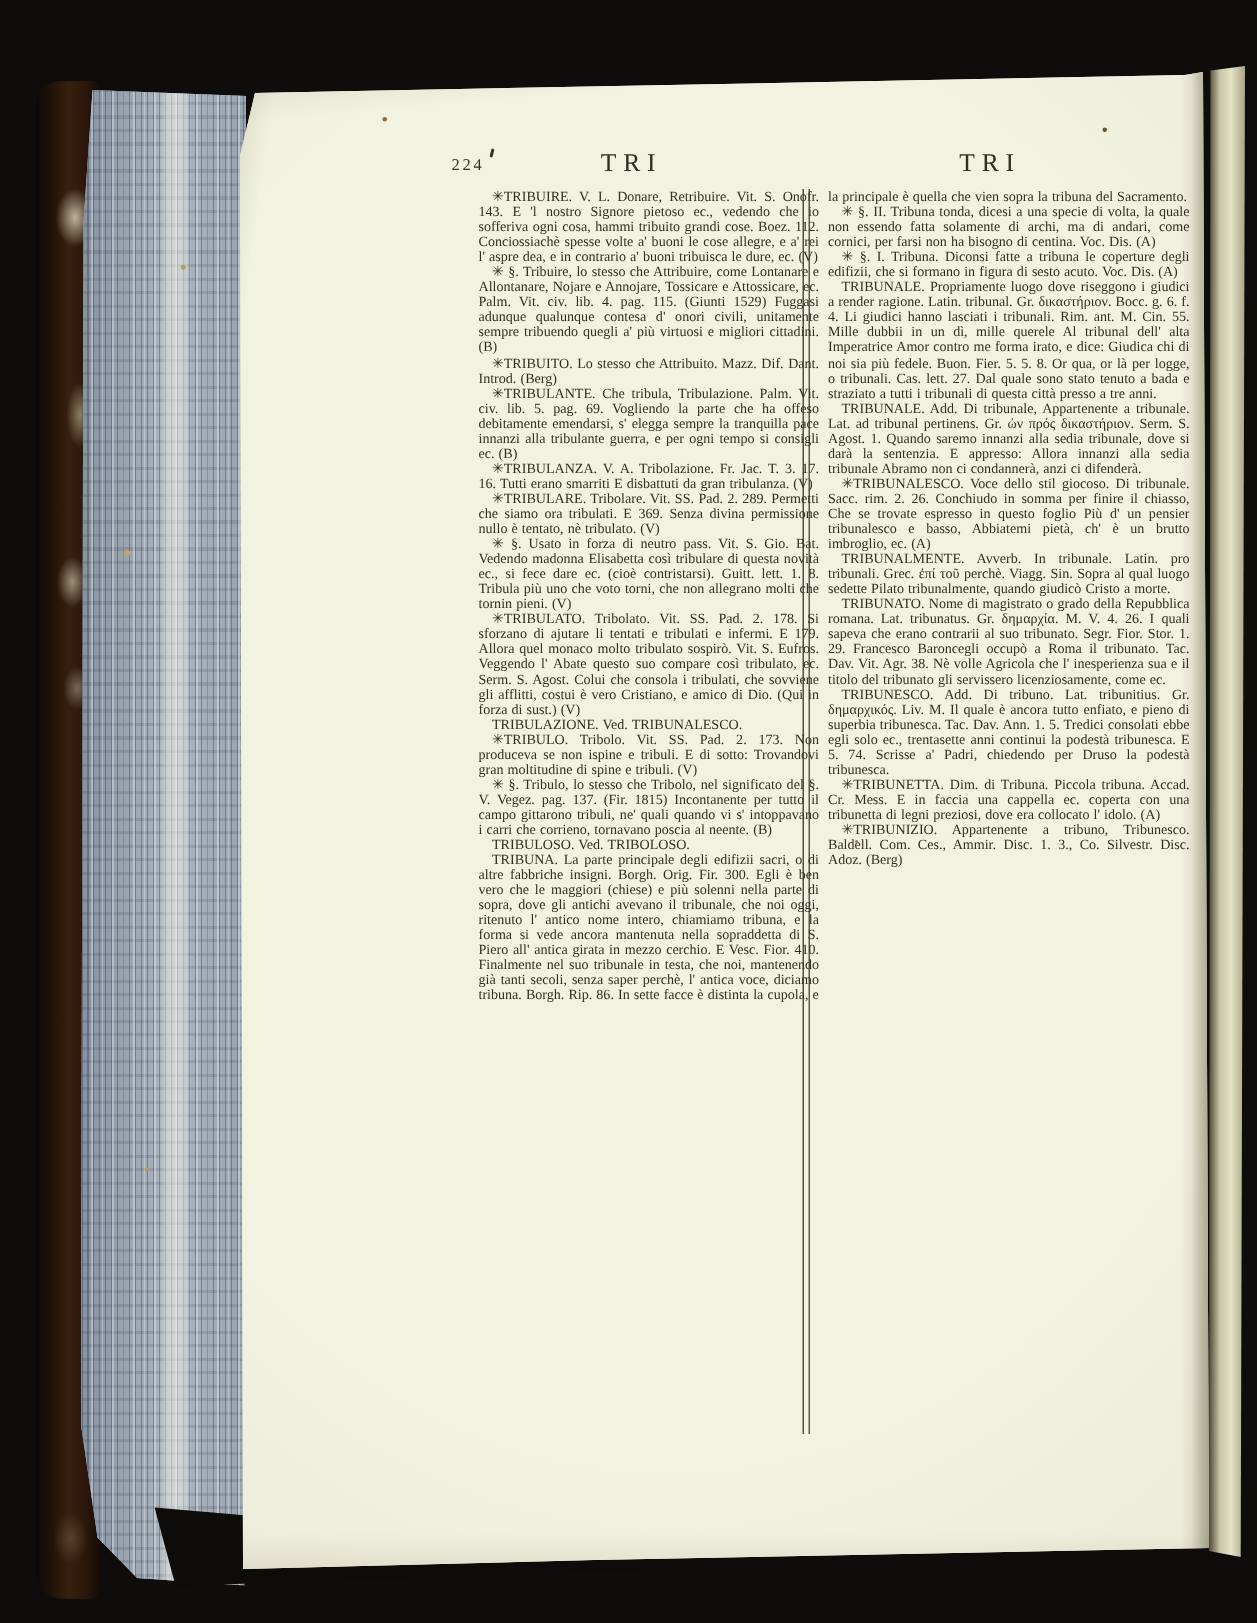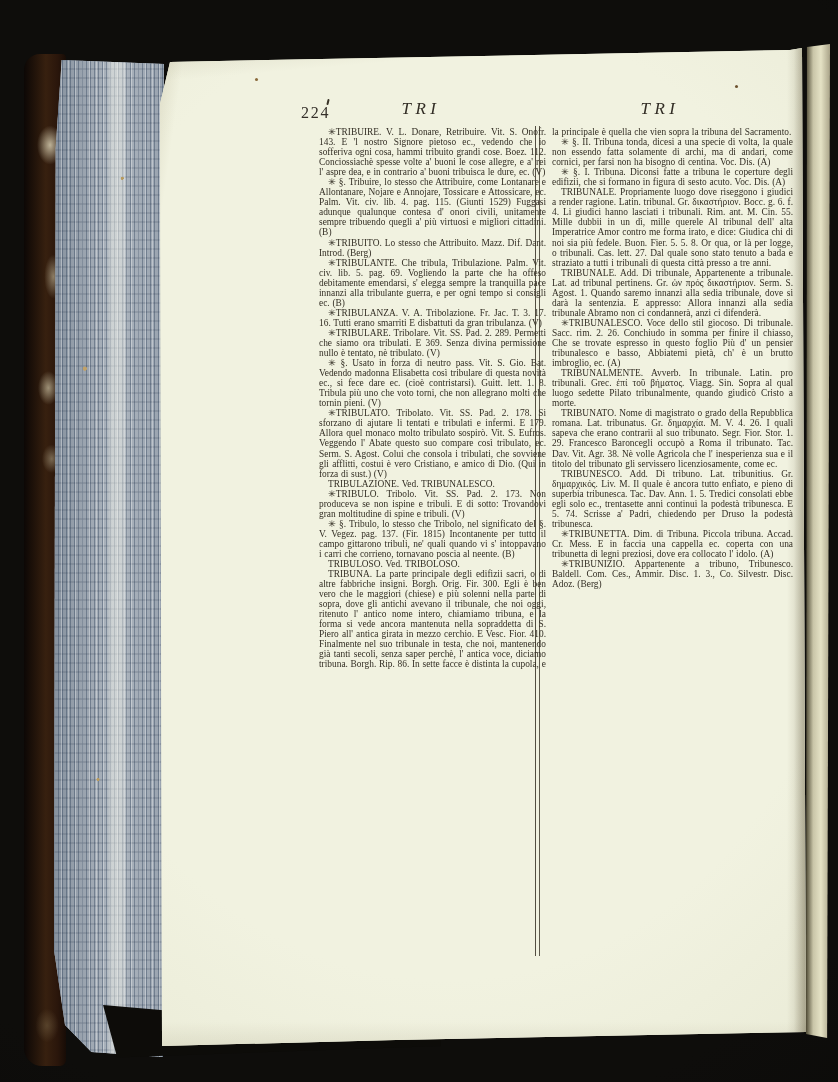--- a/index.html
+++ b/index.html
@@ -57,26 +57,26 @@
       linear-gradient(175deg, rgba(130,120,88,.20)  0%, rgba(0,0,0,0) 4%),
       linear-gradient(0deg,   rgba(130,120,88,.16)  0%, rgba(0,0,0,0) 3%),
       radial-gradient(120% 92% at 45% 45%, #f1f2e0 52%, #e8e9d4 84%, #e0e1cb 100%);
     clip-path:polygon(10px 64px, 20px 22px, 640px 10px, 652px 8px, 656px 992px, 246px 1000px, 12px 1006px);
     color:#312c22;
   }
   .gutter-shade { position:absolute; right:0; top:0; width:16px; height:100%;
     background:linear-gradient(90deg, rgba(0,0,0,0), rgba(82,72,46,.38)); }
 
   .pagenum { position:absolute; left:151px; top:64px;
-    font-size:16px; letter-spacing:1.8px; color:#35302a;text-align:center; }
+    font-size:11px; letter-spacing:1.8px; color:#35302a;text-align:center; }
   .inkmark { position:absolute; left:177px; top:59px; width:2px; height:6px;
     background:#3a3428; transform:rotate(14deg); border-radius:1px; }
 
   .rh { position:absolute; top:59px; width:90px; text-align:center;
-    font-size:17px; letter-spacing:4.5px; color:#322d25;font-style:italic; }
+    font-size:17px; letter-spacing:4.5px; color:#322d25; }
   .rh-left  { left:226px; }
   .rh-right { left:465px; }
 
   .col { position:absolute; top:87px; overflow:hidden;
     font-size:9.4px; line-height:10.05px; text-align:justify;
     word-spacing:.04em; color:#332e24; }
   .col-left  { left:169px; width:227px; height:833px; }
   .col-right { left:402px; width:241px; height:836px; }
 
   .para { margin:0; text-indent:9px; }
@@ -133,21 +133,21 @@
 
     <div class="divider"></div>
 
     <div class="col col-right">
         <p class="para cont">la principale è quella che vien sopra la tribuna del Sacramento.</p>
         <p class="para">✳ §. II. Tribuna tonda, dicesi a una specie di volta, la quale non essendo fatta solamente di archi, ma di andari, come cornici, per farsi non ha bisogno di centina. Voc. Dis. (A)</p>
         <p class="para">✳ §. I. Tribuna. Diconsi fatte a tribuna le coperture degli edifizii, che si formano in figura di sesto acuto. Voc. Dis. (A)</p>
         <p class="para">TRIBUNALE. Propriamente luogo dove riseggono i giudici a render ragione. Latin. tribunal. Gr. δικαστήριον. Bocc. g. 6. f. 4. Li giudici hanno lasciati i tribunali. Rim. ant. M. Cin. 55. Mille dubbii in un dì, mille querele Al tribunal dell' alta Imperatrice Amor contro me forma irato, e dice: Giudica chi di noi sia più fedele. Buon. Fier. 5. 5. 8. Or qua, or là per logge, o tribunali. Cas. lett. 27. Dal quale sono stato tenuto a bada e straziato a tutti i tribunali di questa città presso a tre anni.</p>
         <p class="para">TRIBUNALE. Add. Di tribunale, Appartenente a tribunale. Lat. ad tribunal pertinens. Gr. ὠν πρός δικαστήριον. Serm. S. Agost. 1. Quando saremo innanzi alla sedia tribunale, dove si darà la sentenzia. E appresso: Allora innanzi alla sedia tribunale Abramo non ci condannerà, anzi ci difenderà.</p>
         <p class="para">✳TRIBUNALESCO. Voce dello stil giocoso. Di tribunale. Sacc. rim. 2. 26. Conchiudo in somma per finire il chiasso, Che se trovate espresso in questo foglio Più d' un pensier tribunalesco e basso, Abbiatemi pietà, ch' è un brutto imbroglio, ec. (A)</p>
-        <p class="para">TRIBUNALMENTE. Avverb. In tribunale. Latin. pro tribunali. Grec. ἐπί τοῦ βήματος. Viagg. Sin. Sopra al qual luogo sedette Pilato tribunalmente, quando giudicò Cristo a morte.</p>
+        <p class="para">TRIBUNALMENTE. Avverb. In tribunale. Latin. pro tribunali. Grec. ἐπί τοῦ perchè. Viagg. Sin. Sopra al qual luogo sedette Pilato tribunalmente, quando giudicò Cristo a morte.</p>
         <p class="para">TRIBUNATO. Nome di magistrato o grado della Repubblica romana. Lat. tribunatus. Gr. δημαρχία. M. V. 4. 26. I quali sapeva che erano contrarii al suo tribunato. Segr. Fior. Stor. 1. 29. Francesco Baroncegli occupò a Roma il tribunato. Tac. Dav. Vit. Agr. 38. Nè volle Agricola che l' inesperienza sua e il titolo del tribunato gli servissero licenziosamente, come ec.</p>
         <p class="para">TRIBUNESCO. Add. Di tribuno. Lat. tribunitius. Gr. δημαρχικός. Liv. M. Il quale è ancora tutto enfiato, e pieno di superbia tribunesca. Tac. Dav. Ann. 1. 5. Tredici consolati ebbe egli solo ec., trentasette anni continui la podestà tribunesca. E 5. 74. Scrisse a' Padri, chiedendo per Druso la podestà tribunesca.</p>
         <p class="para">✳TRIBUNETTA. Dim. di Tribuna. Piccola tribuna. Accad. Cr. Mess. E in faccia una cappella ec. coperta con una tribunetta di legni preziosi, dove era collocato l' idolo. (A)</p>
         <p class="para">✳TRIBUNIZIO. Appartenente a tribuno, Tribunesco. Baldell. Com. Ces., Ammir. Disc. 1. 3., Co. Silvestr. Disc. Adoz. (Berg)</p>
       </div>
 
     <div class="speck s1"></div>
     <div class="speck s2"></div>
     <div class="speck s3"></div>
   </div>

